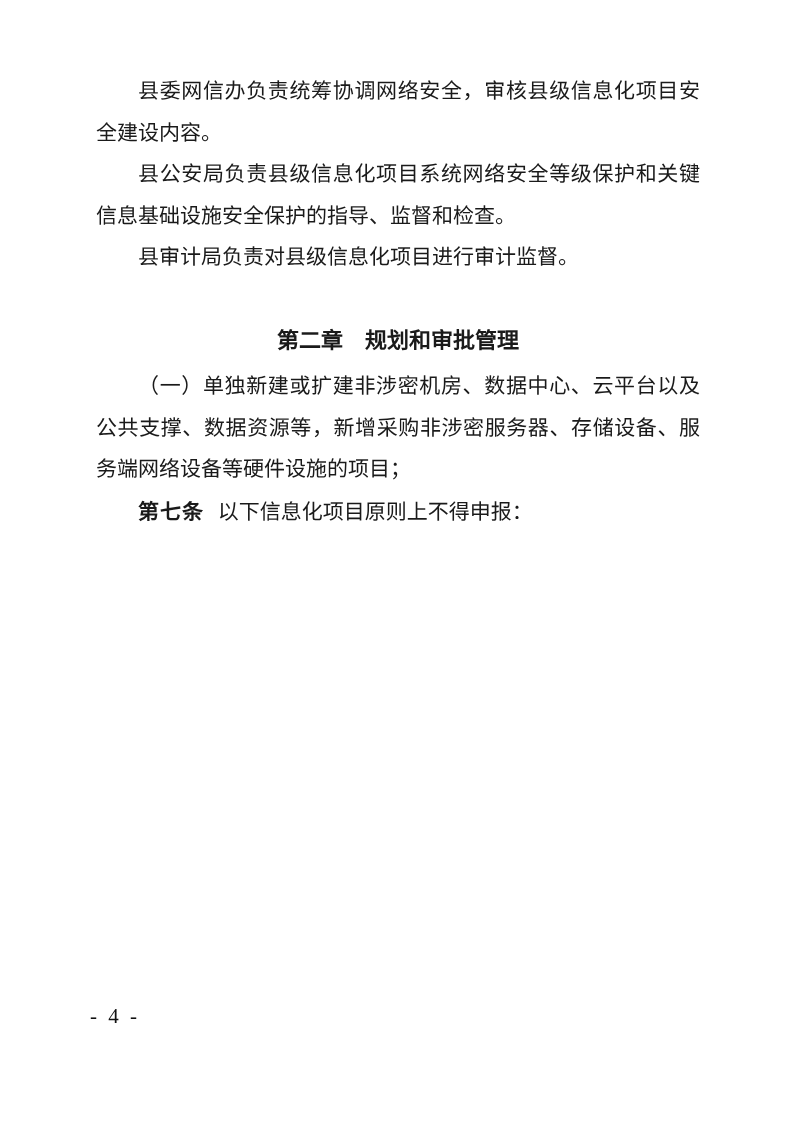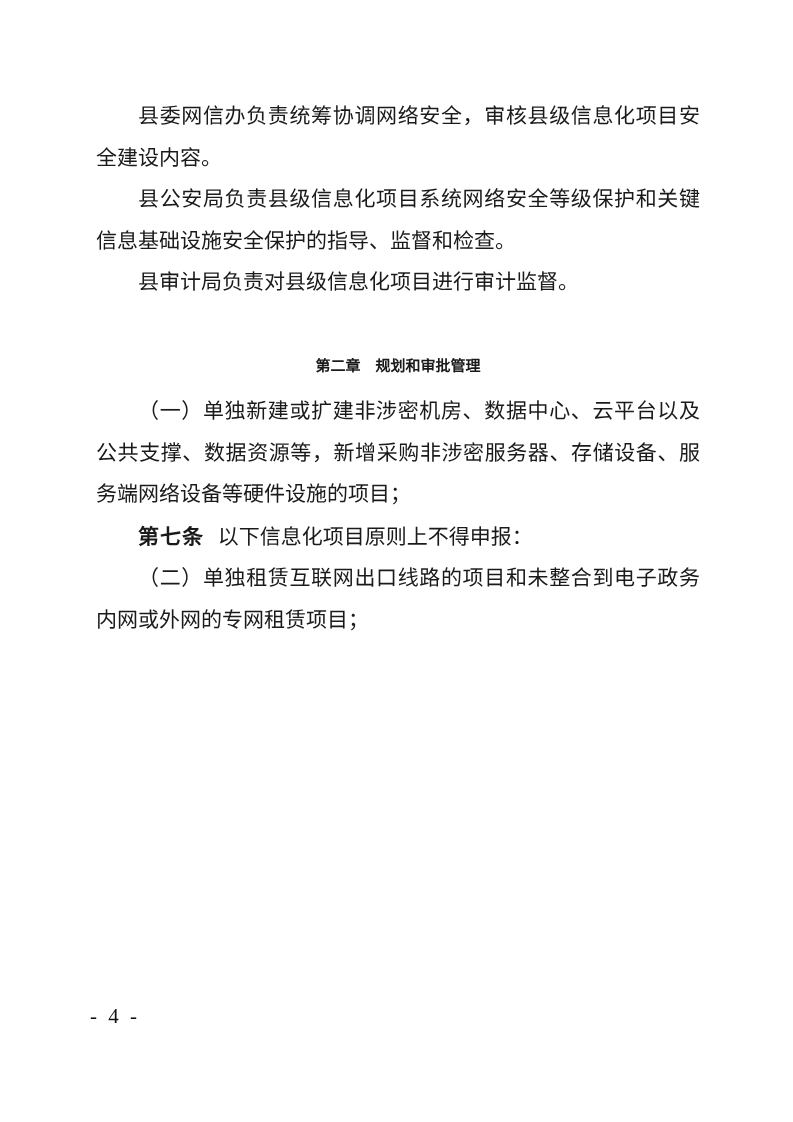--- a/index.html
+++ b/index.html
@@ -15,35 +15,35 @@
     color: #1a1a1a;
     font-family: "Liberation Serif", "DejaVu Serif", serif;
     overflow: hidden;
     box-sizing: border-box;
   }
   .content {
     position: absolute;
     top: 0;
     left: 96px;
     width: 604px;
-    padding-top: 96px;
+    padding-top: 71px;
     font-size: 21px;
     line-height: 41.6px;
     text-align: justify;
     text-justify: inter-character;
   }
   p.para {
     margin: 0;
     text-indent: 2em;
     word-break: break-all;
     overflow-wrap: anywhere;
   }
   h2.chapter {
     margin: 40px 0 3px 0;
-    font-size: 15px;
+    font-size: 22px;
     line-height: 44px;
     font-weight: bold;
     text-align: center;
     text-indent: 0;
     font-family: "Liberation Serif", "DejaVu Serif", serif;
   }
   .article-label {
     font-weight: bold;
     font-family: "Liberation Sans", "DejaVu Sans", sans-serif;
     margin-right: 0.65em;
@@ -74,18 +74,17 @@
 
     <h2 class="chapter">第二章　规划和审批管理</h2>
 
 
     <p class="para">（一）单独新建或扩建非涉密机房、数据中心、云平台以及公共支撑、数据资源等，新增采购非涉密服务器、存储设备、服务端网络设备等硬件设施的项目；</p>
 
     <p class="para">
       <span class="article-label">第七条</span><span>以下信息化项目原则上不得申报：</span>
     </p>
 
-    <p class="para">（二）单独租赁互联网出口线路的项目和未整合到电子政务内网或外网的专网租赁项目；</p>
 
   </div>
 
   <div class="page-number">- 4 -</div>
 </div>
 
 </body></html>

